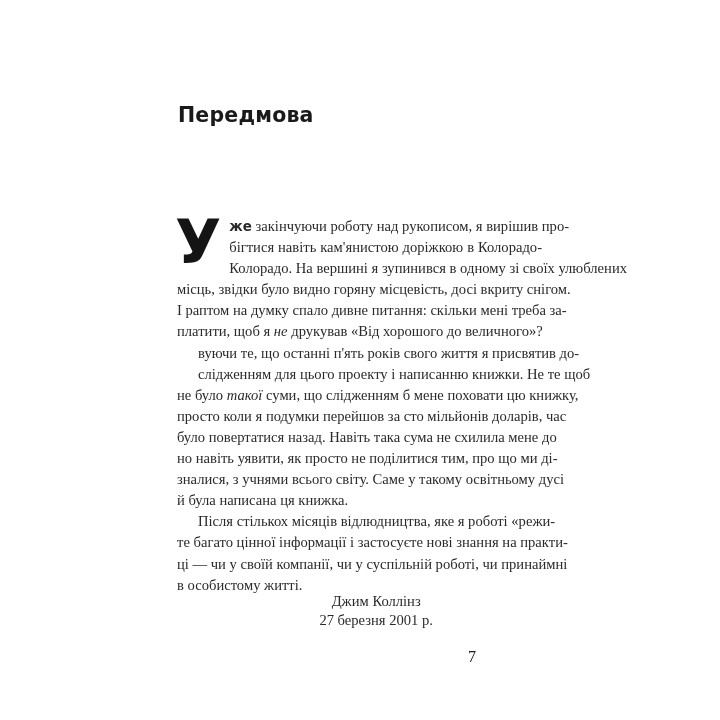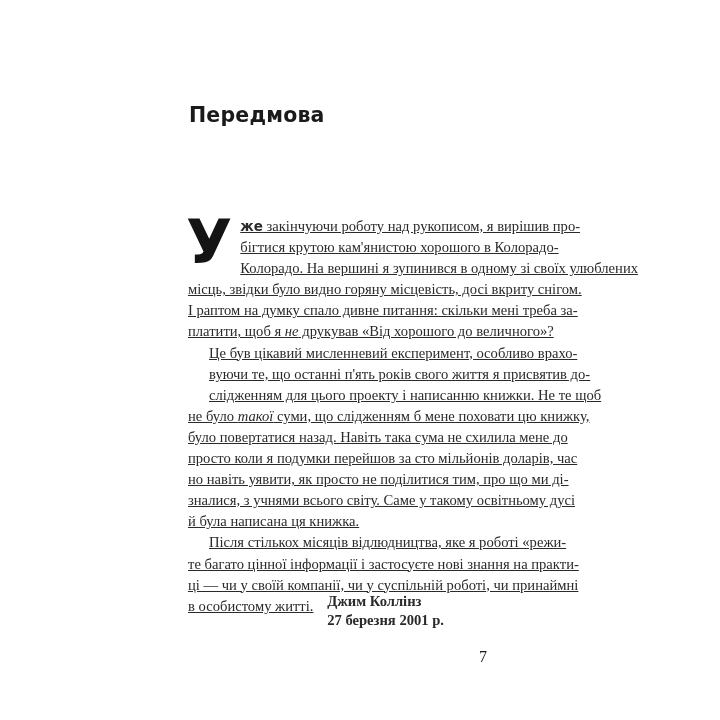--- a/index.html
+++ b/index.html
@@ -2,78 +2,77 @@
 <html><head>
 <meta charset="utf-8">
 <style>
   html, body { margin: 0; padding: 0; }
   body {
     width: 720px; height: 720px; background: #ffffff;
     position: relative; overflow: hidden;
     font-family: "Liberation Serif", "DejaVu Serif", serif;
     color: #2a2a2a;
   }
-  .page { position: absolute; left: 12px; top: 0; width: 612px; height: 720px; }
+  .page { position: absolute; left: 1px; top: 0; width: 612px; height: 720px; }
   .title {
     position: absolute; left: 177px; top: 103px;
     font-family: "DejaVu Sans", "Liberation Sans", sans-serif;
     font-weight: bold; font-size: 20.5px; letter-spacing: 0.2px;
     color: #1a1a1a; margin: 0;
   }
   .body-text {
     position: absolute; left: 176px; top: 216px; width: 365px;
     font-size: 14.6px; line-height: 21.1px; text-align: justify;
     hyphens: manual;
   }
   .body-text p { margin: 0; }
   .indent { text-indent: 21px; }
-  .line { display: block; text-align: justify; text-align-last: justify; white-space: nowrap; overflow: visible; text-decoration: underline; }
+  .line { display: block; text-align: justify; text-align-last: justify; white-space: nowrap; overflow: visible; }
   .line.last { text-align-last: left; }
   .dropcap {
     float: left;
     font-family: "DejaVu Sans", "Liberation Sans", sans-serif;
     font-weight: bold; font-size: 60px; line-height: 48px;
     height: 50px; margin: 2px 8px 0 -2px; color: #141414;
   }
   .lead-bold { font-family: "DejaVu Sans", "Liberation Sans", sans-serif; font-weight: bold; font-size: 13.5px; }
   .signature {
-    position: absolute; right: 180px; top: 592px; text-align: left;
-    font-size: 14.6px; line-height: 19px; font-weight: bold;
+    position: absolute; right: 180px; top: 592px; text-align: center;
+    font-size: 14.6px; line-height: 19px;
   }
   .page-number {
     position: absolute; left: 467px; top: 648px;
     font-size: 16px; color: #1a1a1a;
   }
 </style>
 </head>
 <body>
 
 <div class="page">
 
   <h1 class="title">Передмова</h1>
 
   <div class="body-text">
 
     <p>
       <span class="dropcap">У</span>
       <span class="line"><span class="lead-bold">же</span><span> закінчуючи роботу над рукописом, я вирішив про-</span></span>
-      <span class="line">бігтися крутою кам'янистою хорошого в Колорадо-</span>
+      <span class="line">бігтися навіть кам'янистою доріжкою в Колорадо-</span>
       <span class="line">Колорадо. На вершині я зупинився в одному зі своїх улюблених</span>
       <span class="line">місць, звідки було видно горяну місцевість, досі вкриту снігом.</span>
       <span class="line">І раптом на думку спало дивне питання: скільки мені треба за-</span>
       <span class="line last"><span>платити, щоб я </span><i>не</i><span> друкував «Від хорошого до величного»?</span></span>
     </p>
 
     <p class="indent">
-      <span class="line" style="text-indent:21px">Це був цікавий мисленневий експеримент, особливо врахо-</span>
       <span class="line">вуючи те, що останні п'ять років свого життя я присвятив до-</span>
       <span class="line">слідженням для цього проекту і написанню книжки. Не те щоб</span>
       <span class="line" style="text-indent:0"><span>не було </span><i>такої</i><span> суми, що слідженням б мене поховати цю книжку,</span></span>
+      <span class="line" style="text-indent:0">просто коли я подумки перейшов за сто мільйонів доларів, час</span>
       <span class="line" style="text-indent:0">було повертатися назад. Навіть така сума не схилила мене до</span>
-      <span class="line" style="text-indent:0">просто коли я подумки перейшов за сто мільйонів доларів, час</span>
       <span class="line" style="text-indent:0">но навіть уявити, як просто не поділитися тим, про що ми ді-</span>
       <span class="line" style="text-indent:0">зналися, з учнями всього світу. Саме у такому освітньому дусі</span>
       <span class="line last" style="text-indent:0">й була написана ця книжка.</span>
     </p>
 
     <p>
       <span class="line" style="text-indent:21px">Після стількох місяців відлюдництва, яке я роботі «режи-</span>
       <span class="line">те багато цінної інформації і застосуєте нові знання на практи-</span>
       <span class="line">ці — чи у своїй компанії, чи у суспільній роботі, чи принаймні</span>
       <span class="line last">в особистому житті.</span>

